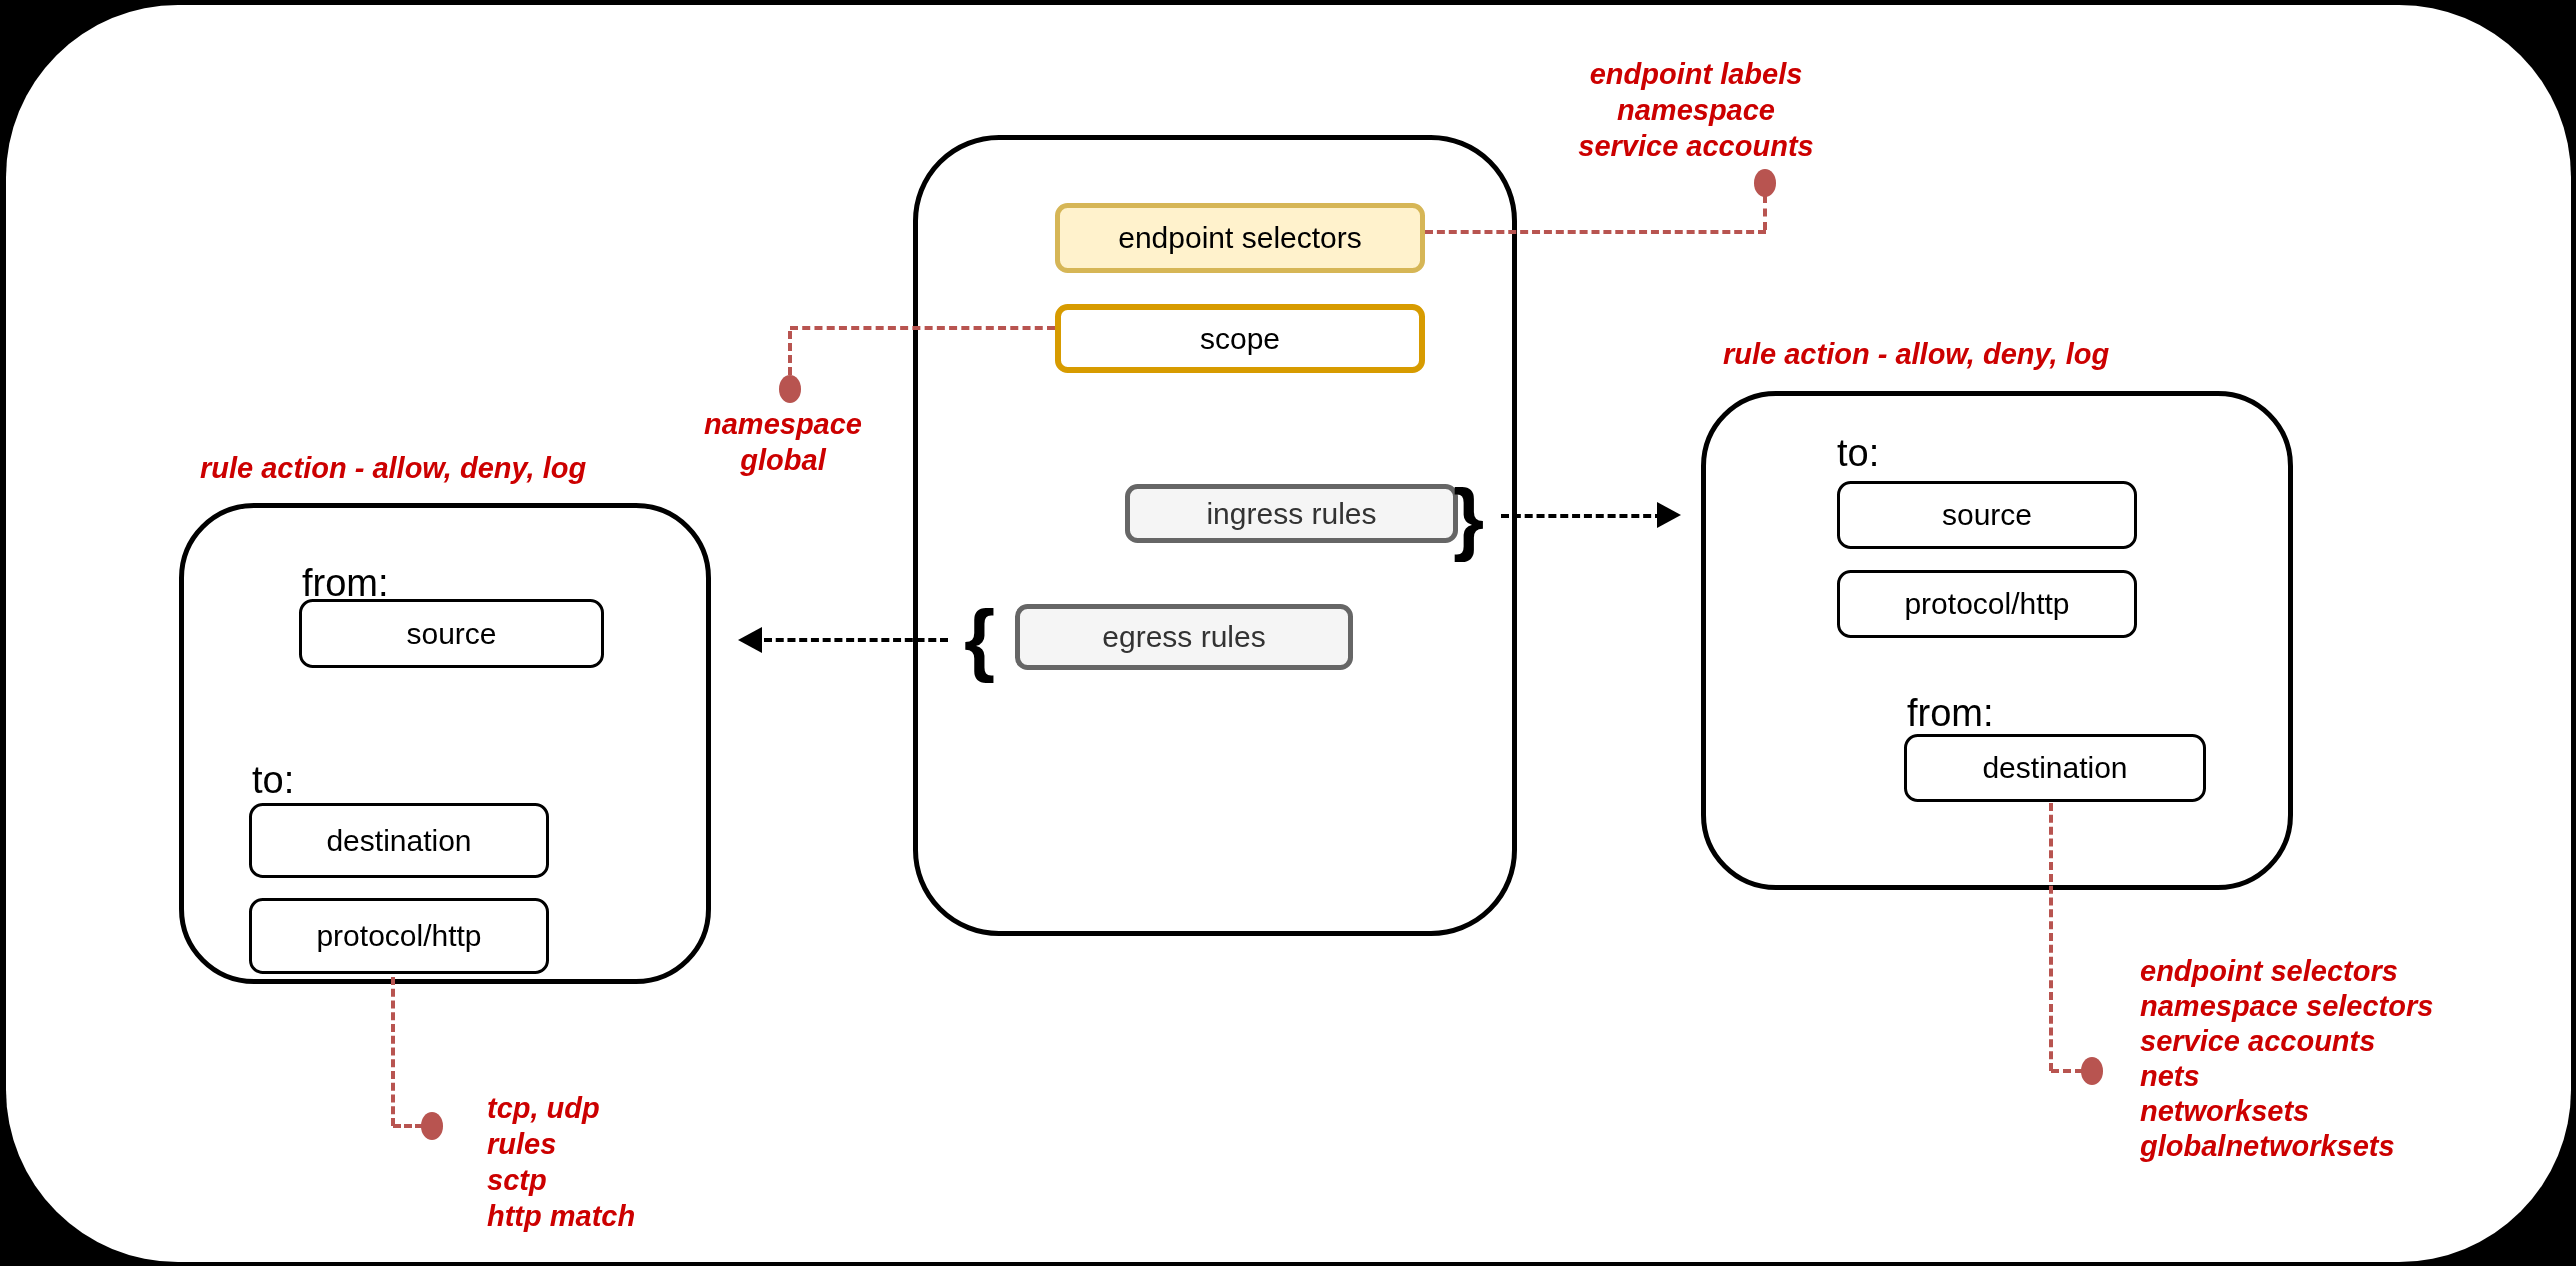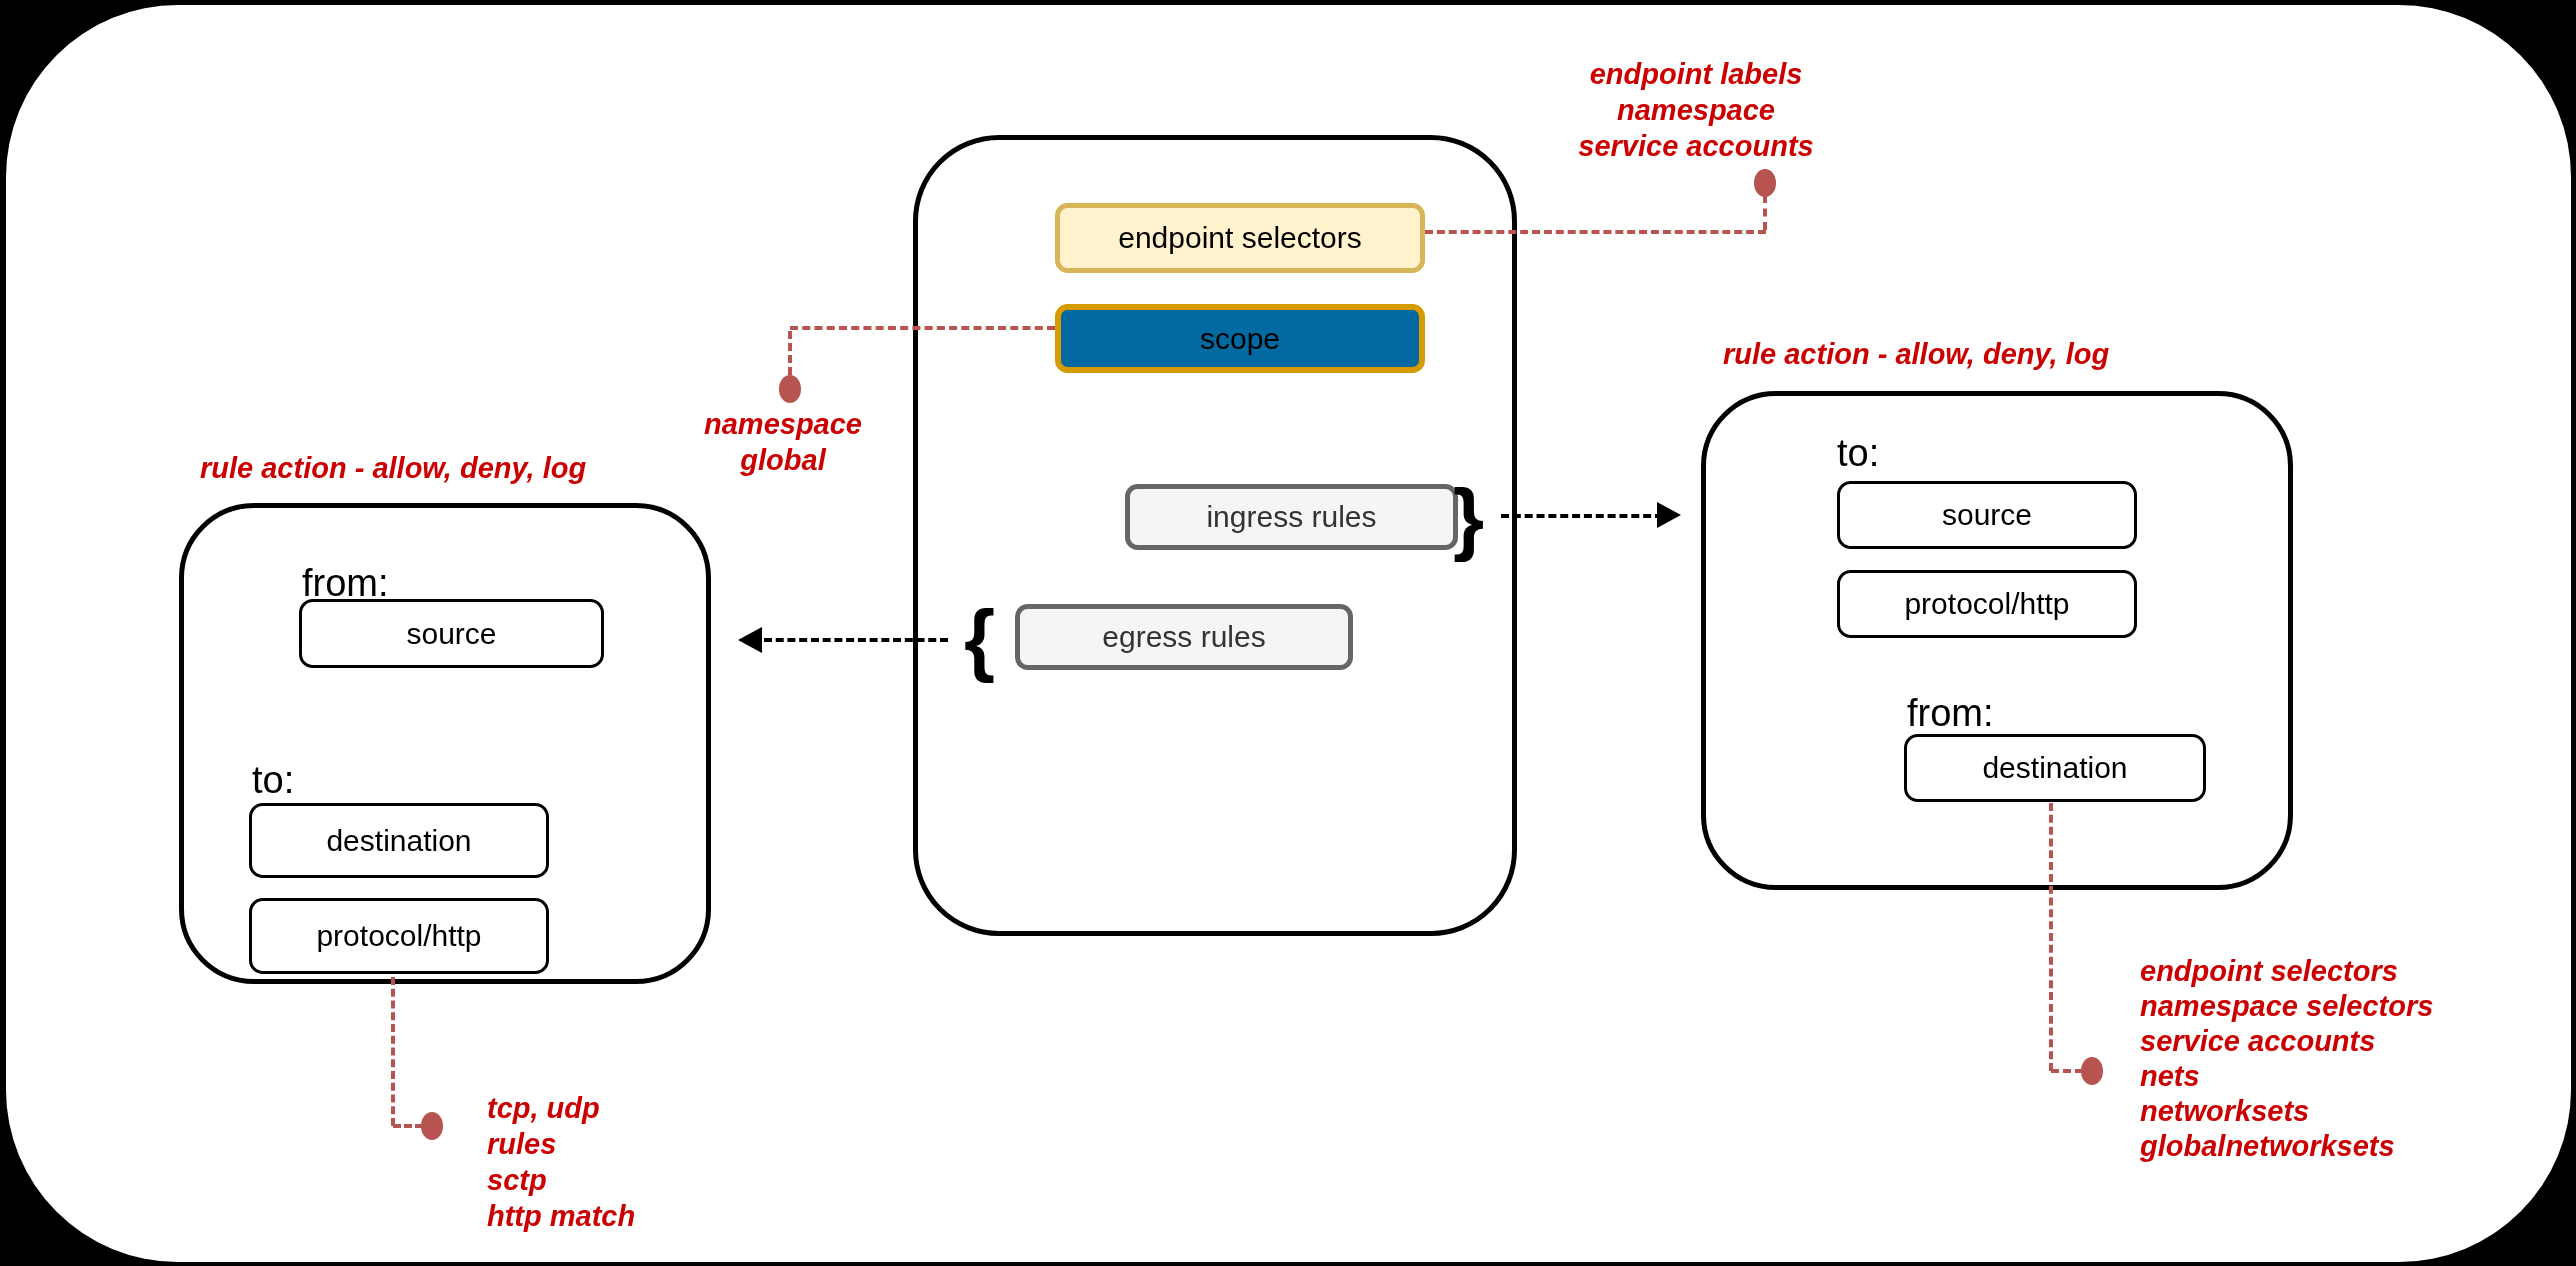--- a/index.html
+++ b/index.html
@@ -40,21 +40,21 @@
     align-items: center;
     justify-content: center;
     font-size: 30px;
     color: #000;
     background: #fff;
     border: 3.4px solid #000;
     border-radius: 13.8px;
     white-space: nowrap;
   }
   .pill.yellow { background: #FFF2CC; border: 5.2px solid #D6B656; border-radius: 12.6px; }
-  .pill.orange { background: #0369a1; border: 6.9px solid #D79B00; border-radius: 12.6px; }
+  .pill.orange { background: #ffffff; border: 6.9px solid #D79B00; border-radius: 12.6px; }
   .pill.gray   { background: #F5F5F5; border: 5.2px solid #666666; border-radius: 12.6px; color: #333333; }
 
   .label-black {
     position: absolute;
     font-size: 38px;
     color: #000;
     white-space: nowrap;
   }
   .note {
     position: absolute;
@@ -107,21 +107,21 @@
   <div class="container" style="left:913px; top:135px; width:604px; height:801px;"></div>
 
   <div class="pill yellow" style="left:1055px; top:203px; width:370px; height:70px;">
     <span>endpoint selectors</span>
   </div>
 
   <div class="pill orange" style="left:1055px; top:304px; width:370px; height:69px;">
     <span>scope</span>
   </div>
 
-  <div class="pill gray" style="left:1125px; top:484px; width:333px; height:66px;">
+  <div class="pill gray" style="left:1125px; top:484px; width:333px; height:59px;">
     <span>ingress rules</span>
   </div>
 
   <div class="pill gray" style="left:1015px; top:604px; width:338px; height:66px;">
     <span>egress rules</span>
   </div>
 
   <div class="brace" style="left:1453px; top:478px;">}</div>
   <div class="brace" style="left:964px; top:599px;">{</div>
 

